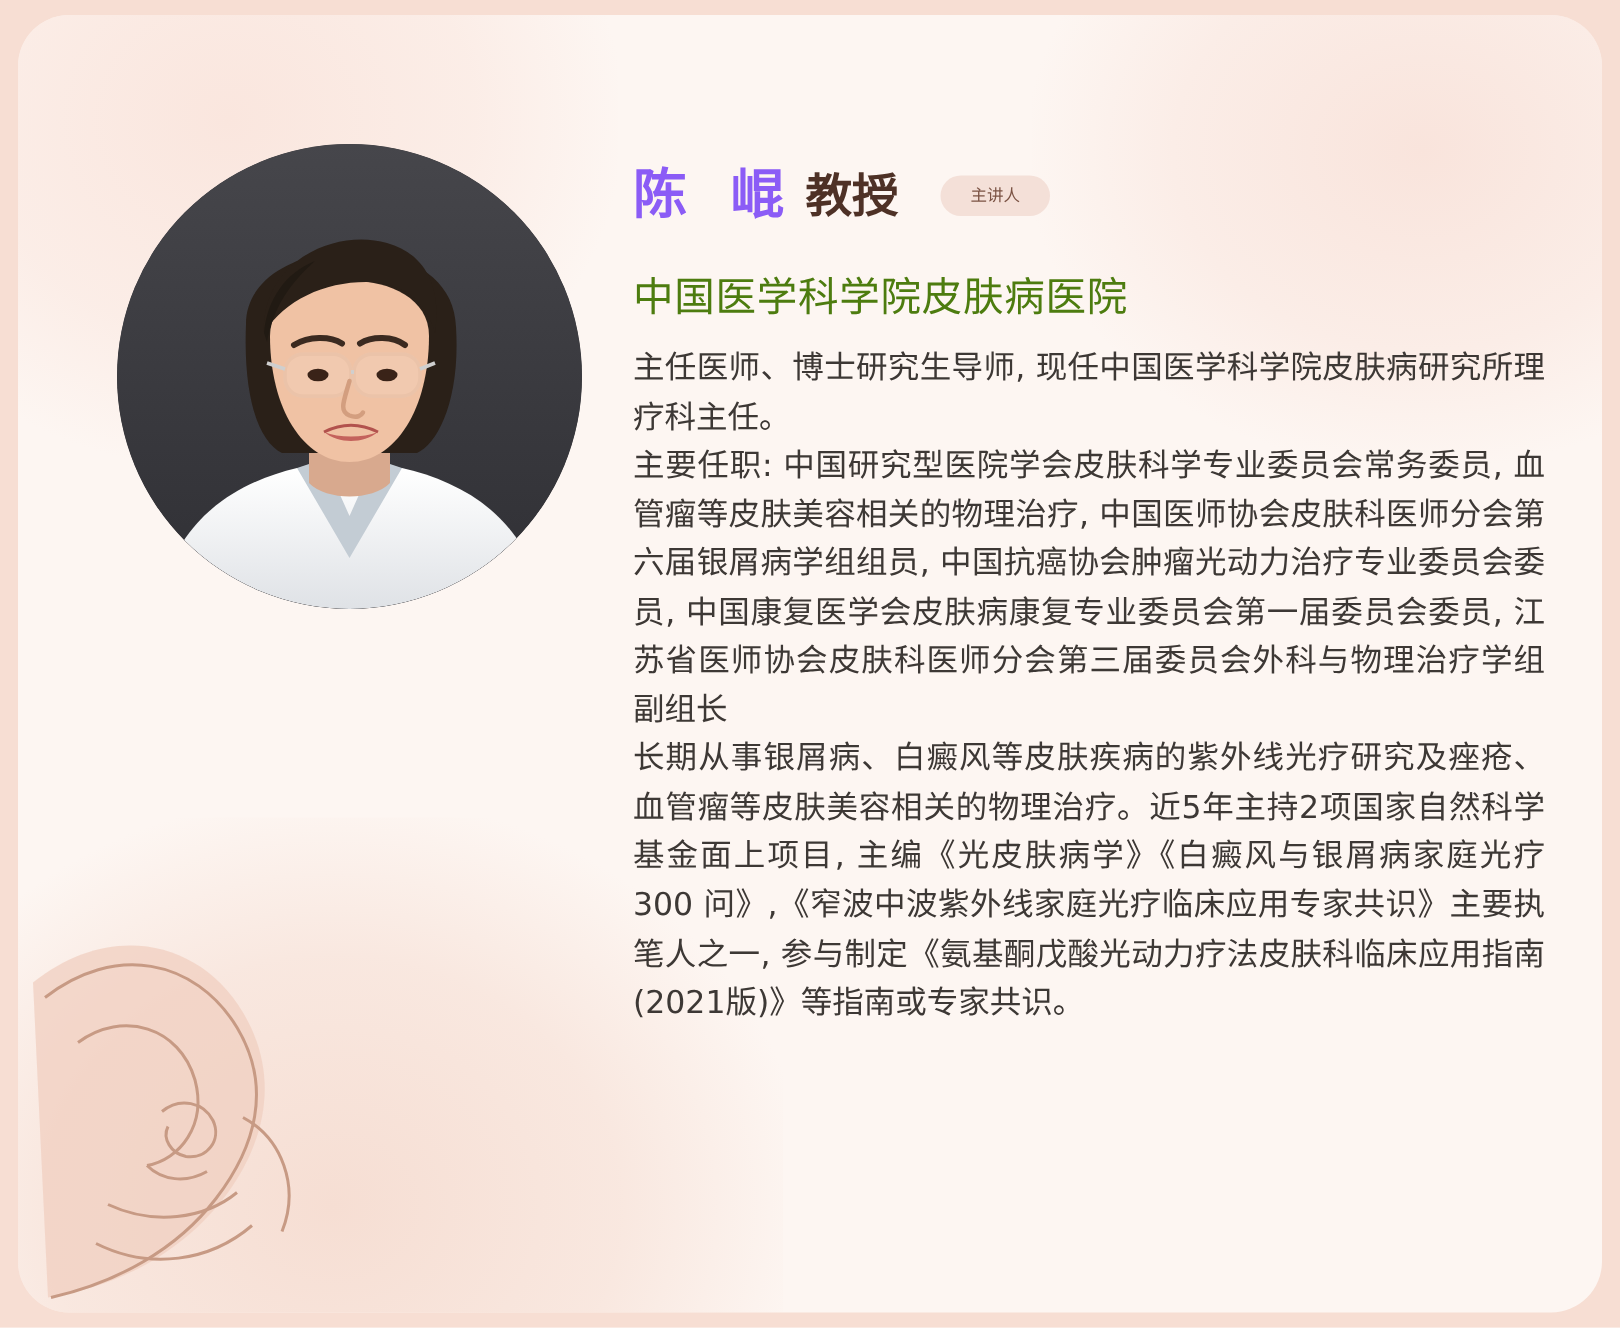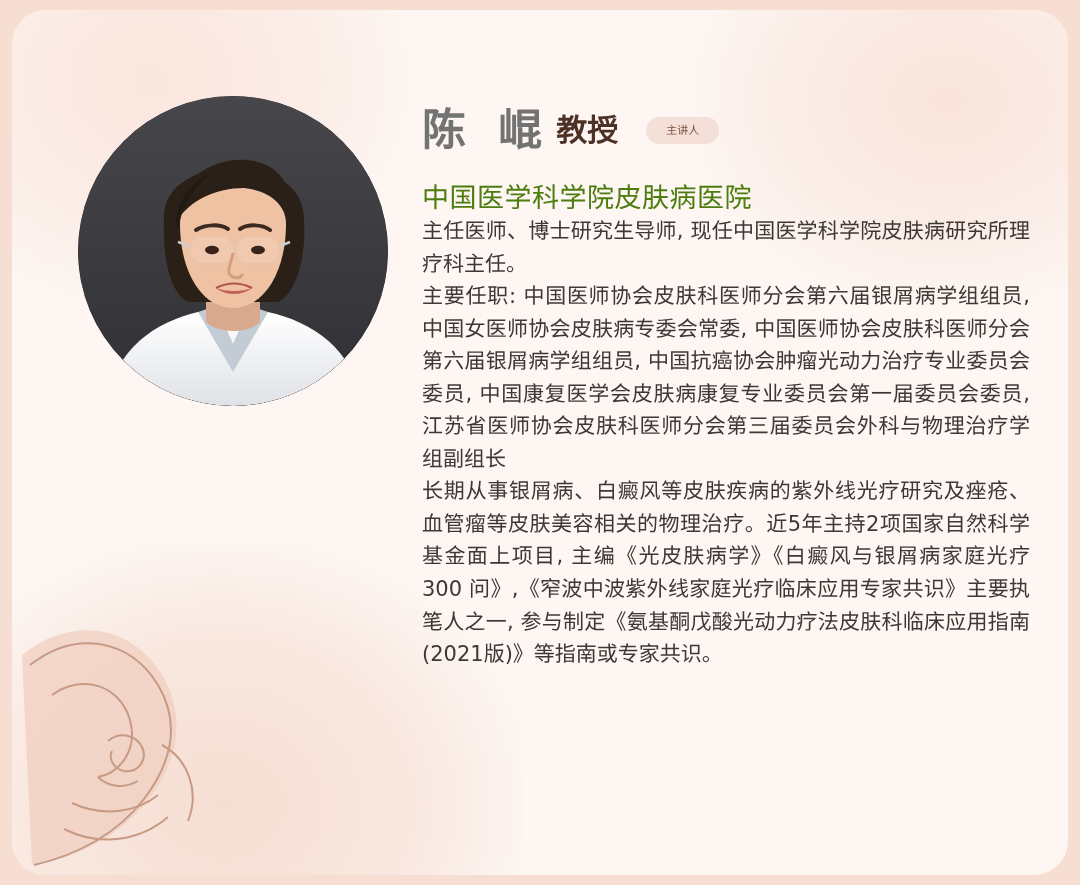--- a/index.html
+++ b/index.html
@@ -77,25 +77,25 @@
     left: 410px;
     top: 88px;
     width: 608px;
   }
   .name-row {
     display: flex;
     align-items: center;
     height: 64px;
   }
   .doc-name {
-    font-size: 44px;
+    font-size: 36px;
     font-weight: bold;
-    color: #737373;
+    color: #8b5cf6;
     letter-spacing: 10px;
-    font-family: Liberation Sans, sans-serif;
+    font-family: Liberation Serif, serif;
     line-height: 1;
   }
   .doc-title {
     font-size: 31px;
     color: #4e3126;
     font-weight: bold;
     margin-left: 4px;
     line-height: 1;
     font-family: Liberation Sans, sans-serif;
   }
@@ -111,20 +111,21 @@
     font-family: "DejaVu Sans", "Liberation Sans", sans-serif;
   }
   .hospital {
     margin-top: 14px;
     font-size: 27px;
     color: #4d7c0f;
     letter-spacing: 0.5px;
     font-family: "DejaVu Sans", "Liberation Sans", sans-serif;
   }
   .bio {
+    margin-top: 14px;
   }
   .bio p {
     margin: 0;
     font-size: 21px;
     line-height: 1.55;
     color: #3d3835;
     text-align: justify;
     font-family: "DejaVu Sans", "Liberation Sans", sans-serif;
   }
 </style>
@@ -201,18 +202,18 @@
 
   <div class="content">
     <div class="name-row">
       <span class="doc-name">陈 崐</span>
       <span class="doc-title">教授</span>
       <span class="badge">主讲人</span>
     </div>
     <div class="hospital">中国医学科学院皮肤病医院</div>
     <div class="bio">
       <p>主任医师、博士研究生导师, 现任中国医学科学院皮肤病研究所理疗科主任。</p>
-      <p>主要任职: 中国医师协会皮肤科医师分会第六届银屑病学组组员, 中国女医师协会皮肤病专委会常委, 中国医师协会皮肤科医师分会第六届银屑病学组组员, 中国抗癌协会肿瘤光动力治疗专业委员会委员, 中国康复医学会皮肤病康复专业委员会第一届委员会委员, 江苏省医师协会皮肤科医师分会第三届委员会外科与物理治疗学组副组长</p>
+      <p>主要任职: 中国研究型医院学会皮肤科学专业委员会常务委员, 血管瘤等皮肤美容相关的物理治疗, 中国医师协会皮肤科医师分会第六届银屑病学组组员, 中国抗癌协会肿瘤光动力治疗专业委员会委员, 中国康复医学会皮肤病康复专业委员会第一届委员会委员, 江苏省医师协会皮肤科医师分会第三届委员会外科与物理治疗学组副组长</p>
       <p>长期从事银屑病、白癜风等皮肤疾病的紫外线光疗研究及痤疮、血管瘤等皮肤美容相关的物理治疗。近5年主持2项国家自然科学基金面上项目, 主编《光皮肤病学》《白癜风与银屑病家庭光疗 300 问》,《窄波中波紫外线家庭光疗临床应用专家共识》主要执笔人之一, 参与制定《氨基酮戊酸光动力疗法皮肤科临床应用指南 (2021版)》等指南或专家共识。</p>
     </div>
   </div>
 
 </div>
 
 </body></html>

